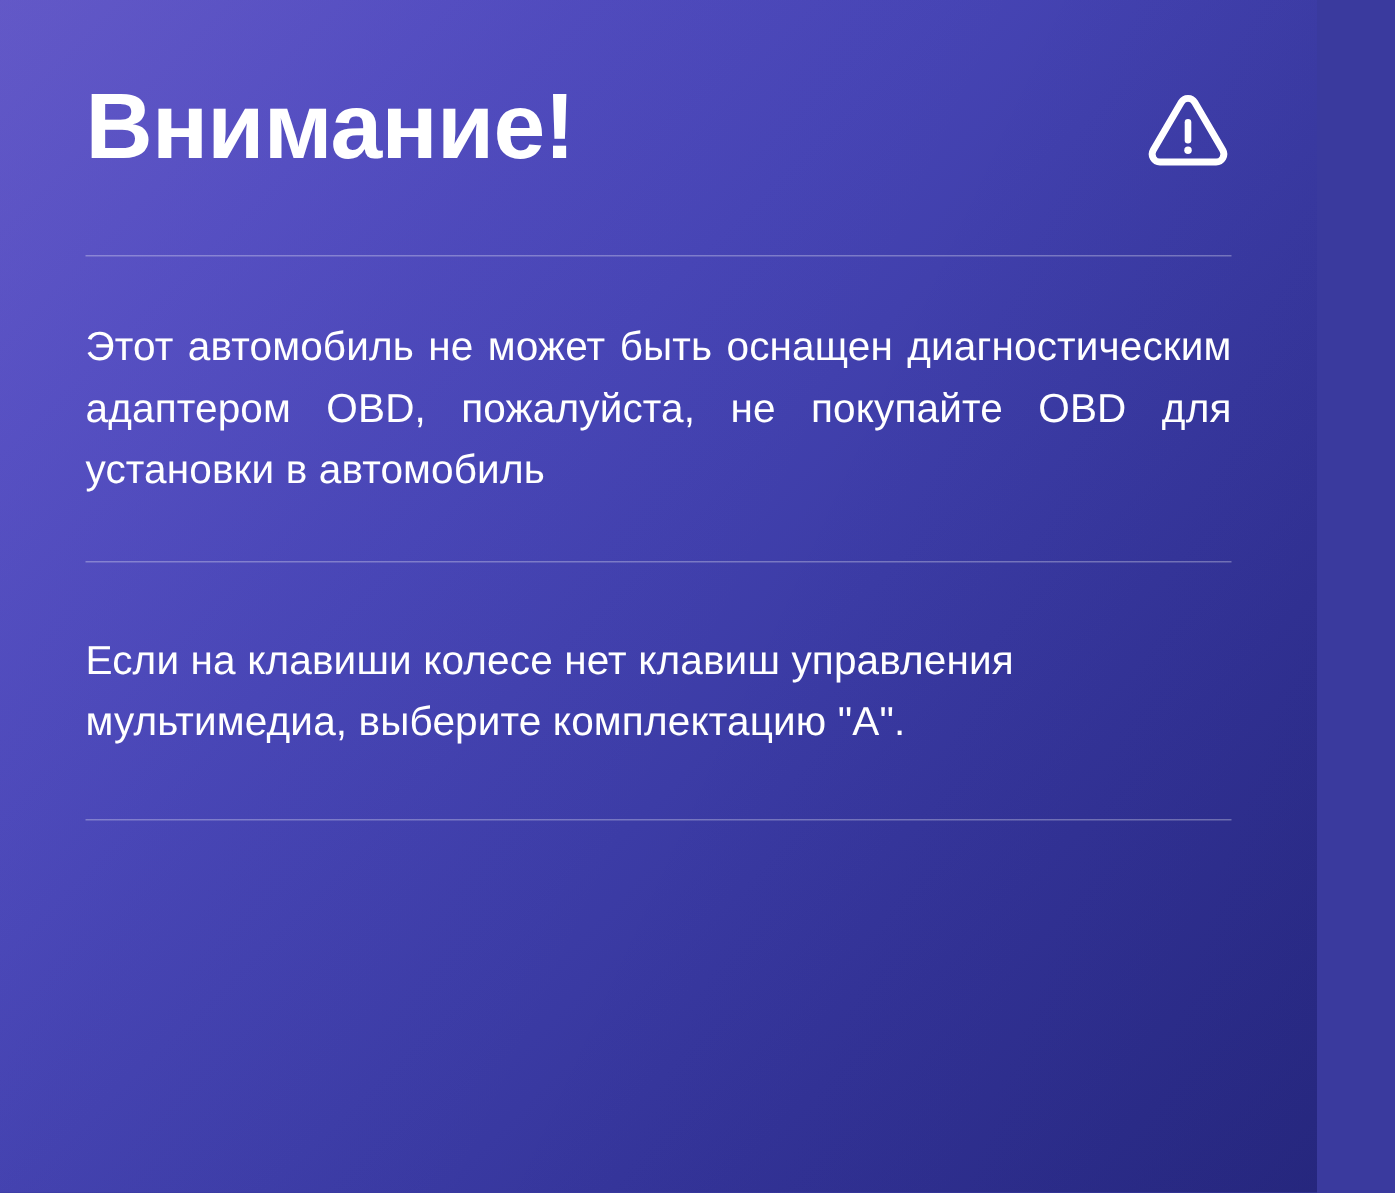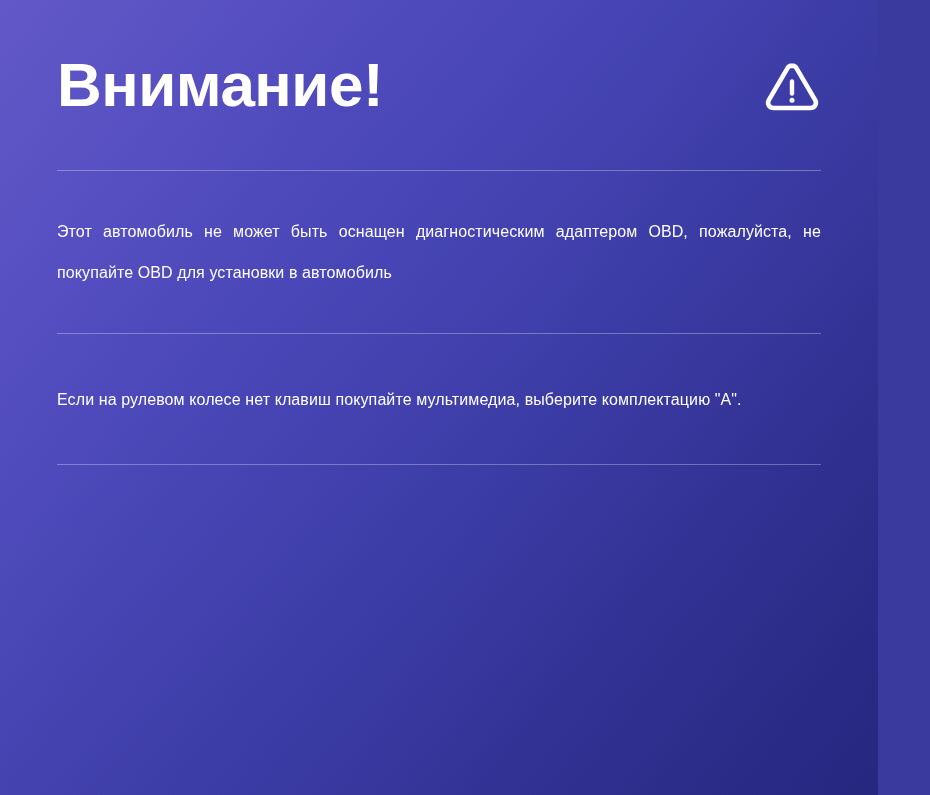--- a/index.html
+++ b/index.html
@@ -90,21 +90,21 @@
   }
 
   
   .notice-block {
     padding: 0;
   }
 
   .notice-text {
     margin: 0;
     color: #ffffff;
-    font-size: 16px;
+    font-size: 27px;
     line-height: 41px;
     letter-spacing: 0.1px;
   }
 
   .notice-text.justify {
     text-align: justify;
     text-align-last: left;
   }
 
   .block-1 { padding-top: 40px; padding-bottom: 40px; }
@@ -140,20 +140,20 @@
 
     <hr class="divider">
 
     <div class="notice-block block-1">
       <p class="notice-text justify">Этот автомобиль не может быть оснащен диагностическим адаптером OBD, пожалуйста, не покупайте OBD для установки в автомобиль</p>
     </div>
 
     <hr class="divider">
 
     <div class="notice-block block-2">
-      <p class="notice-text">Если на рулевом колесе нет клавиш покупайте мультимедиа, выберите комплектацию "А".</p>
+      <p class="notice-text">Если на клавиши колесе нет клавиш управления мультимедиа, выберите комплектацию "А".</p>
     </div>
 
     <hr class="divider">
 
 
   </div>
 </div>
 
 </body></html>

